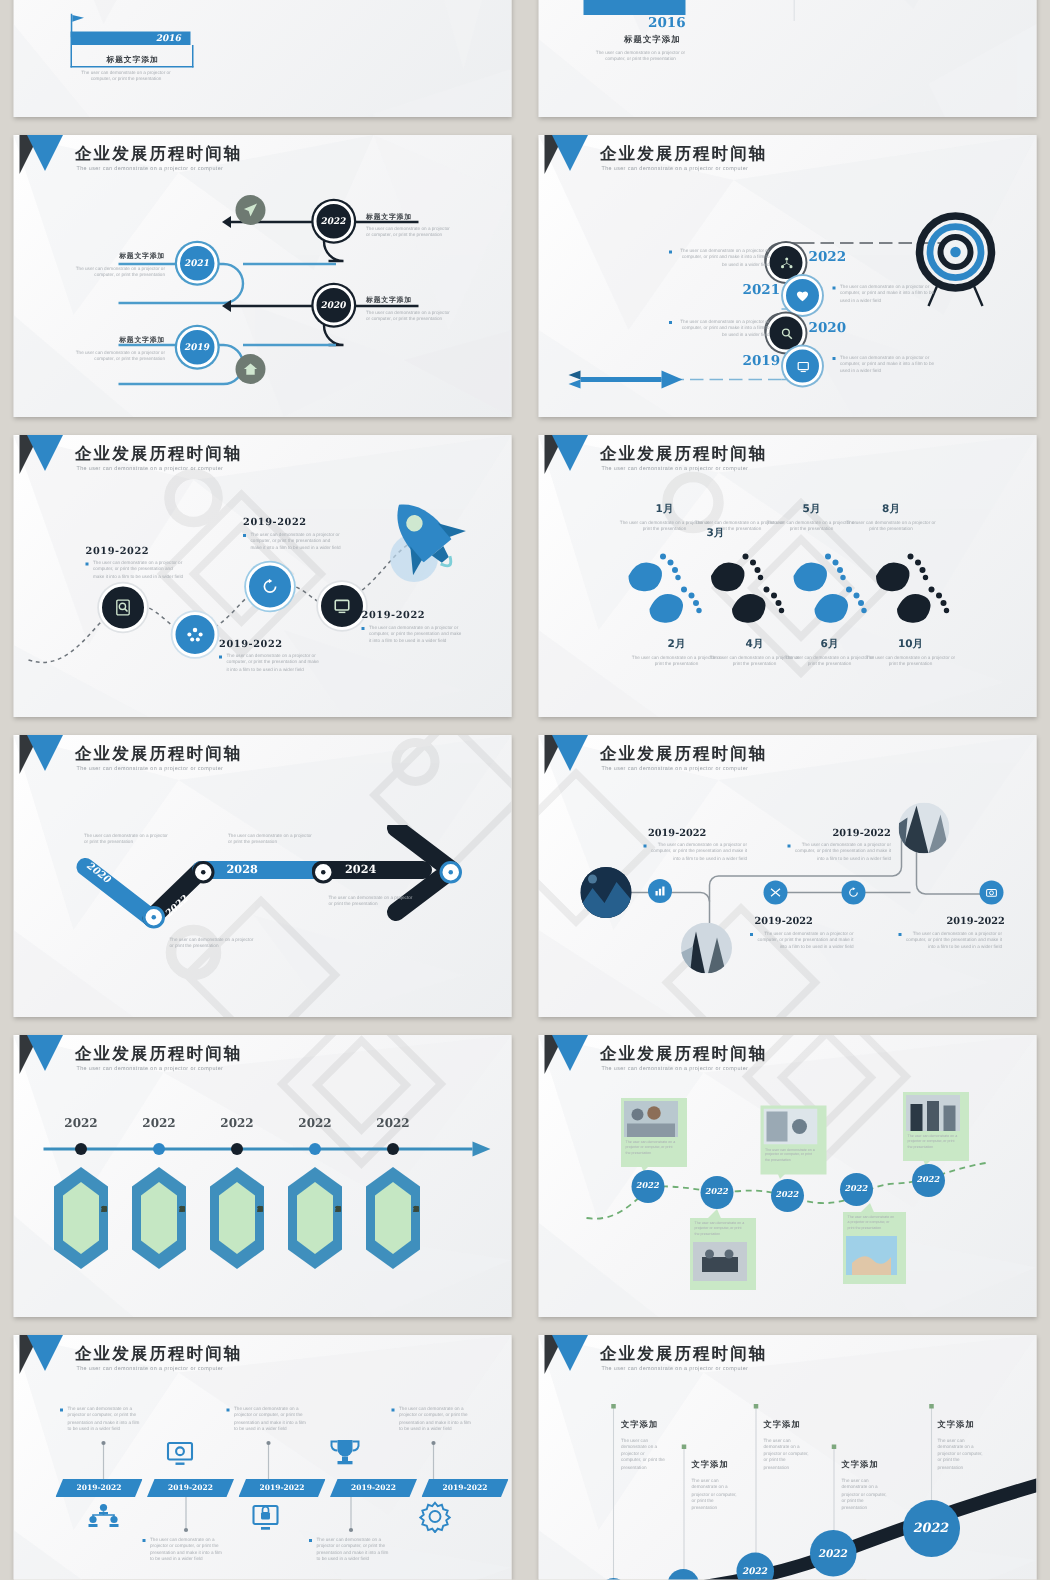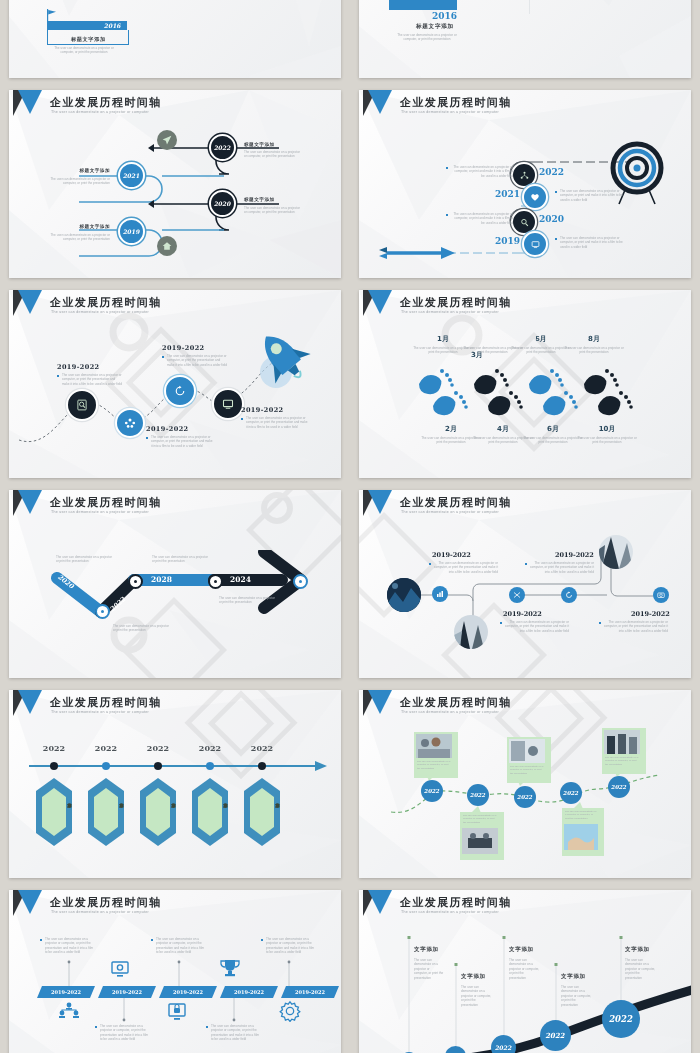--- a/index.html
+++ b/index.html
@@ -411,21 +411,21 @@
             <circle cx="52" cy="29" r="2"></circle>
             <circle cx="55" cy="34" r="2"></circle>
             <circle cx="57" cy="39" r="1.8"></circle>
         </g>
       </svg>
 
       <div class="cn" style="position:absolute;left:62px;top:44px;width:44px;text-align:center;font-size:7px;color:#2b4a5e;">1月</div>
       <div class="body" style="position:absolute;left:54px;top:56px;width:60px;text-align:center;">The user can demonstrate on a projector or print the presentation</div>
       <div class="cn" style="position:absolute;left:112px;top:60px;width:44px;font-size:7px;color:#2b4a5e;">3月</div>
       <div class="body" style="position:absolute;left:104px;top:56px;width:60px;text-align:center;">The user can demonstrate on a projector or print the presentation</div>
-      <div class="cn" style="position:absolute;left:160px;top:44px;width:44px;text-align:center;font-size:7px;color:#2b4a5e;font-family:Liberation Mono, monospace;">5月</div>
+      <div class="cn" style="position:absolute;left:160px;top:44px;width:44px;text-align:center;font-size:7px;color:#2b4a5e;">5月</div>
       <div class="body" style="position:absolute;left:152px;top:56px;width:60px;text-align:center;">The user can demonstrate on a projector or print the presentation</div>
       <div class="cn" style="position:absolute;left:213px;top:44px;width:44px;text-align:center;font-size:7px;color:#2b4a5e;">8月</div>
       <div class="body" style="position:absolute;left:205px;top:56px;width:60px;text-align:center;">The user can demonstrate on a projector or print the presentation</div>
 
       <div class="cn" style="position:absolute;left:70px;top:134px;width:44px;text-align:center;font-size:7px;color:#2b4a5e;">2月</div>
       <div class="body" style="position:absolute;left:62px;top:146px;width:60px;text-align:center;">The user can demonstrate on a projector or print the presentation</div>
       <div class="cn" style="position:absolute;left:122px;top:134px;width:44px;text-align:center;font-size:7px;color:#2b4a5e;">4月</div>
       <div class="body" style="position:absolute;left:114px;top:146px;width:60px;text-align:center;">The user can demonstrate on a projector or print the presentation</div>
       <div class="cn" style="position:absolute;left:172px;top:134px;width:44px;text-align:center;font-size:7px;color:#2b4a5e;">6月</div>
       <div class="body" style="position:absolute;left:164px;top:146px;width:60px;text-align:center;">The user can demonstrate on a projector or print the presentation</div>

